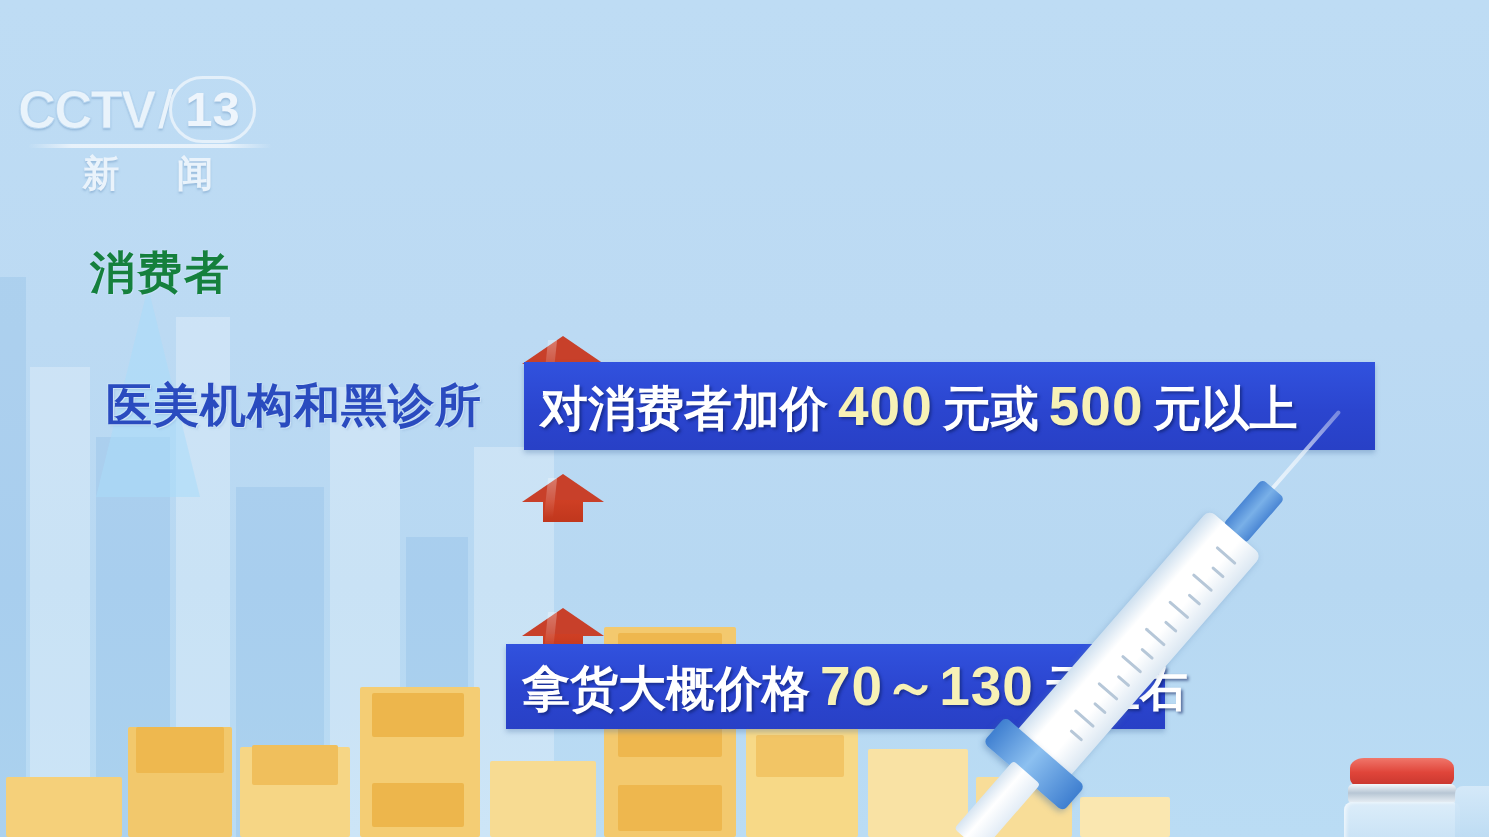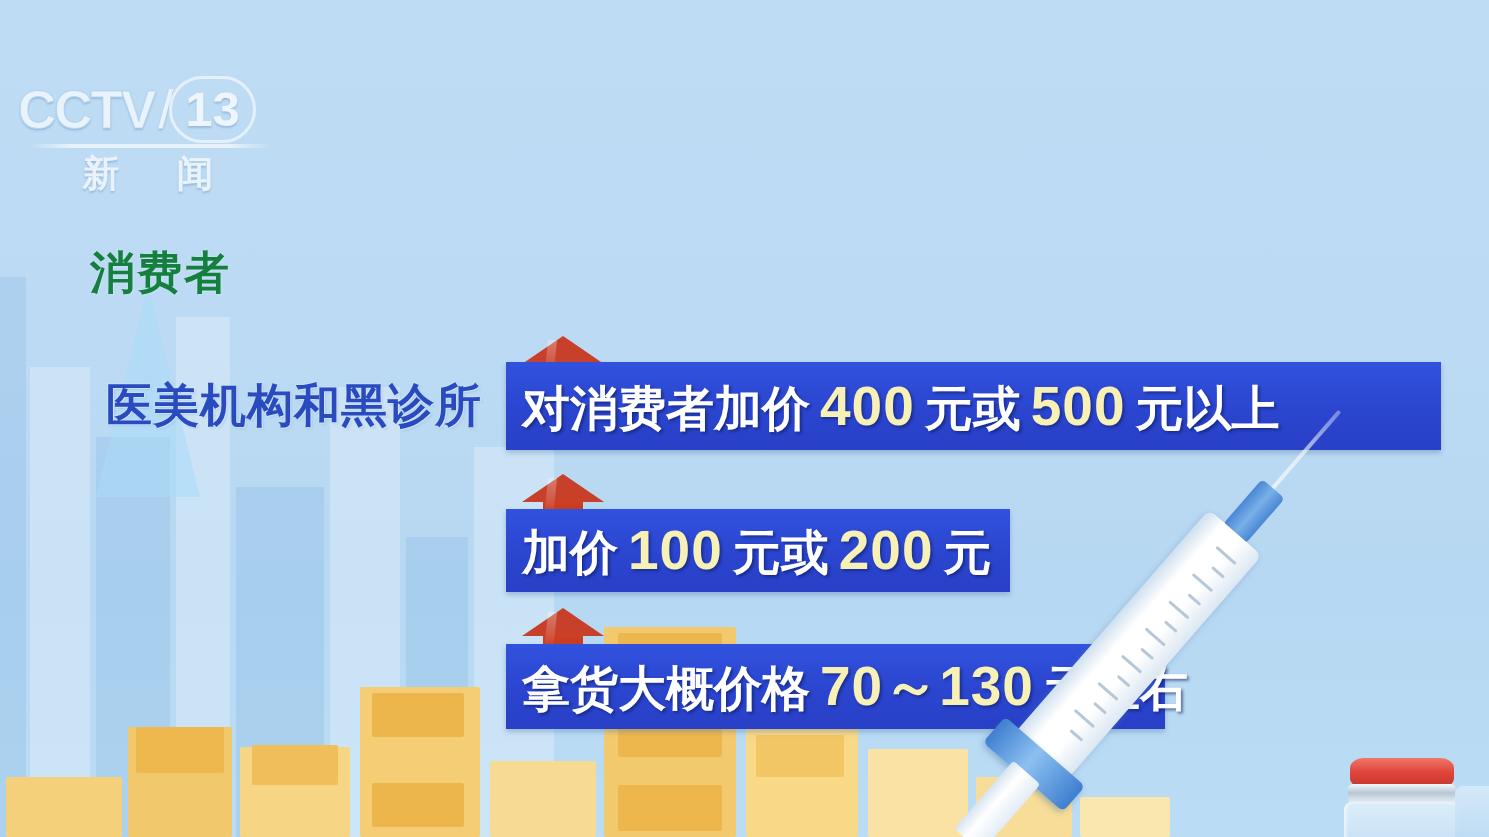--- a/index.html
+++ b/index.html
@@ -232,35 +232,30 @@
   <div class="heading">消费者</div>
 
   <div class="row" style="left:90px; top:375px;margin-left:16px;">
     <span class="row-label">医美机构和黑诊所</span>
   </div>
   <div class="uparrow" style="left:522px; top:336px;">
     <div class="head"></div>
       <div class="body"></div>
       <div class="shine"></div>
   </div>
-  <div class="banner" style="left:506px; top:362px; width:935px; height:88px;">
+  <div class="banner" style="left:524px; top:362px; width:851px; height:88px;">
     <span class="banner-txt">
       <span>对消费者加价</span><span class="sp"></span><span class="num">400</span><span class="sp"></span><span>元或</span><span class="sp"></span><span class="num">500</span><span class="sp"></span><span>元以上</span>
     </span>
   </div>
 
   <div class="uparrow" style="left:522px; top:474px;">
     <div class="head"></div>
       <div class="body"></div>
       <div class="shine"></div>
-  </div>
-  <div class="banner" style="left:506px; top:509px; width:504px; height:83px;">
-    <span class="banner-txt">
-      <span>加价</span><span class="sp"></span><span class="num">100</span><span class="sp"></span><span>元或</span><span class="sp"></span><span class="num">200</span><span class="sp"></span><span>元</span>
-    </span>
   </div>
 
   <div class="uparrow" style="left:522px; top:608px;">
     <div class="head"></div>
       <div class="body"></div>
       <div class="shine"></div>
   </div>
   <div class="banner" style="left:506px; top:644px; width:659px; height:85px;">
     <span class="banner-txt">
       <span>拿货大概价格</span><span class="sp"></span><span class="num">70～130</span><span class="sp"></span><span>元左右</span>

